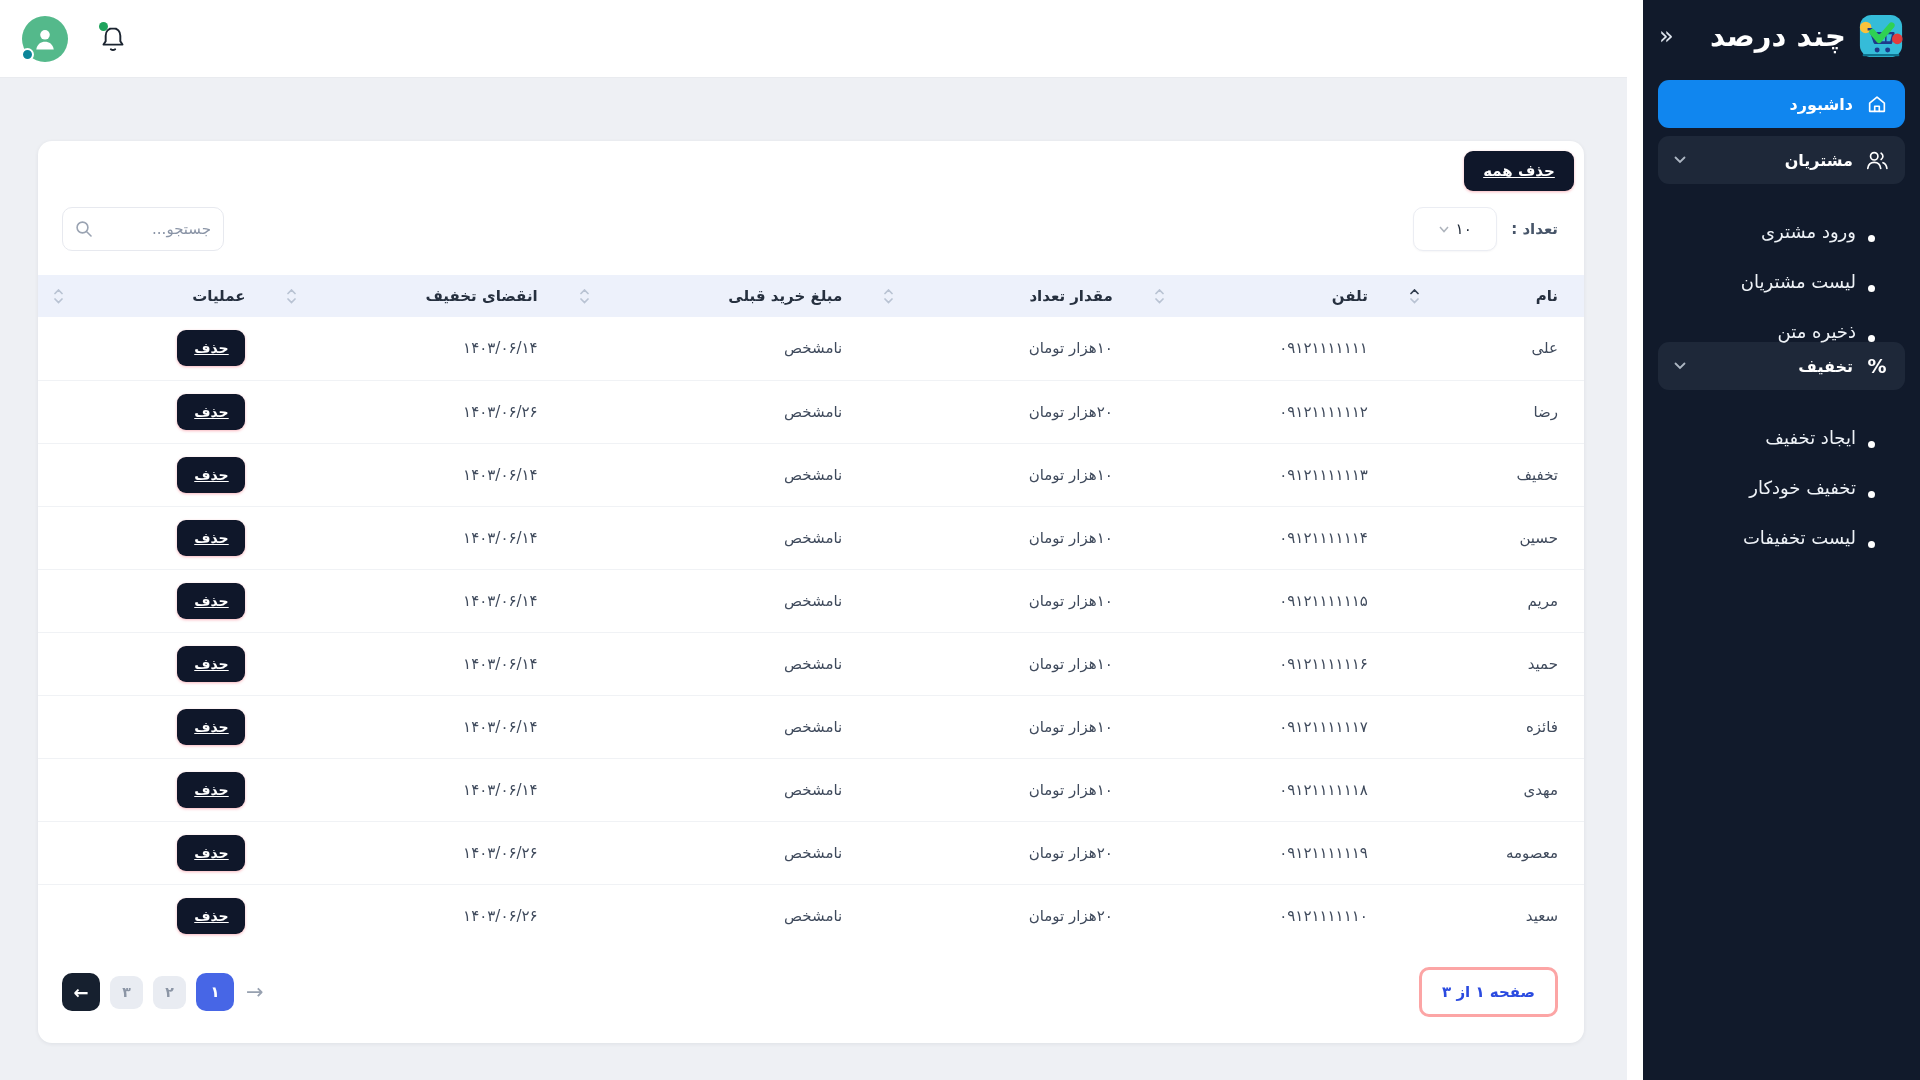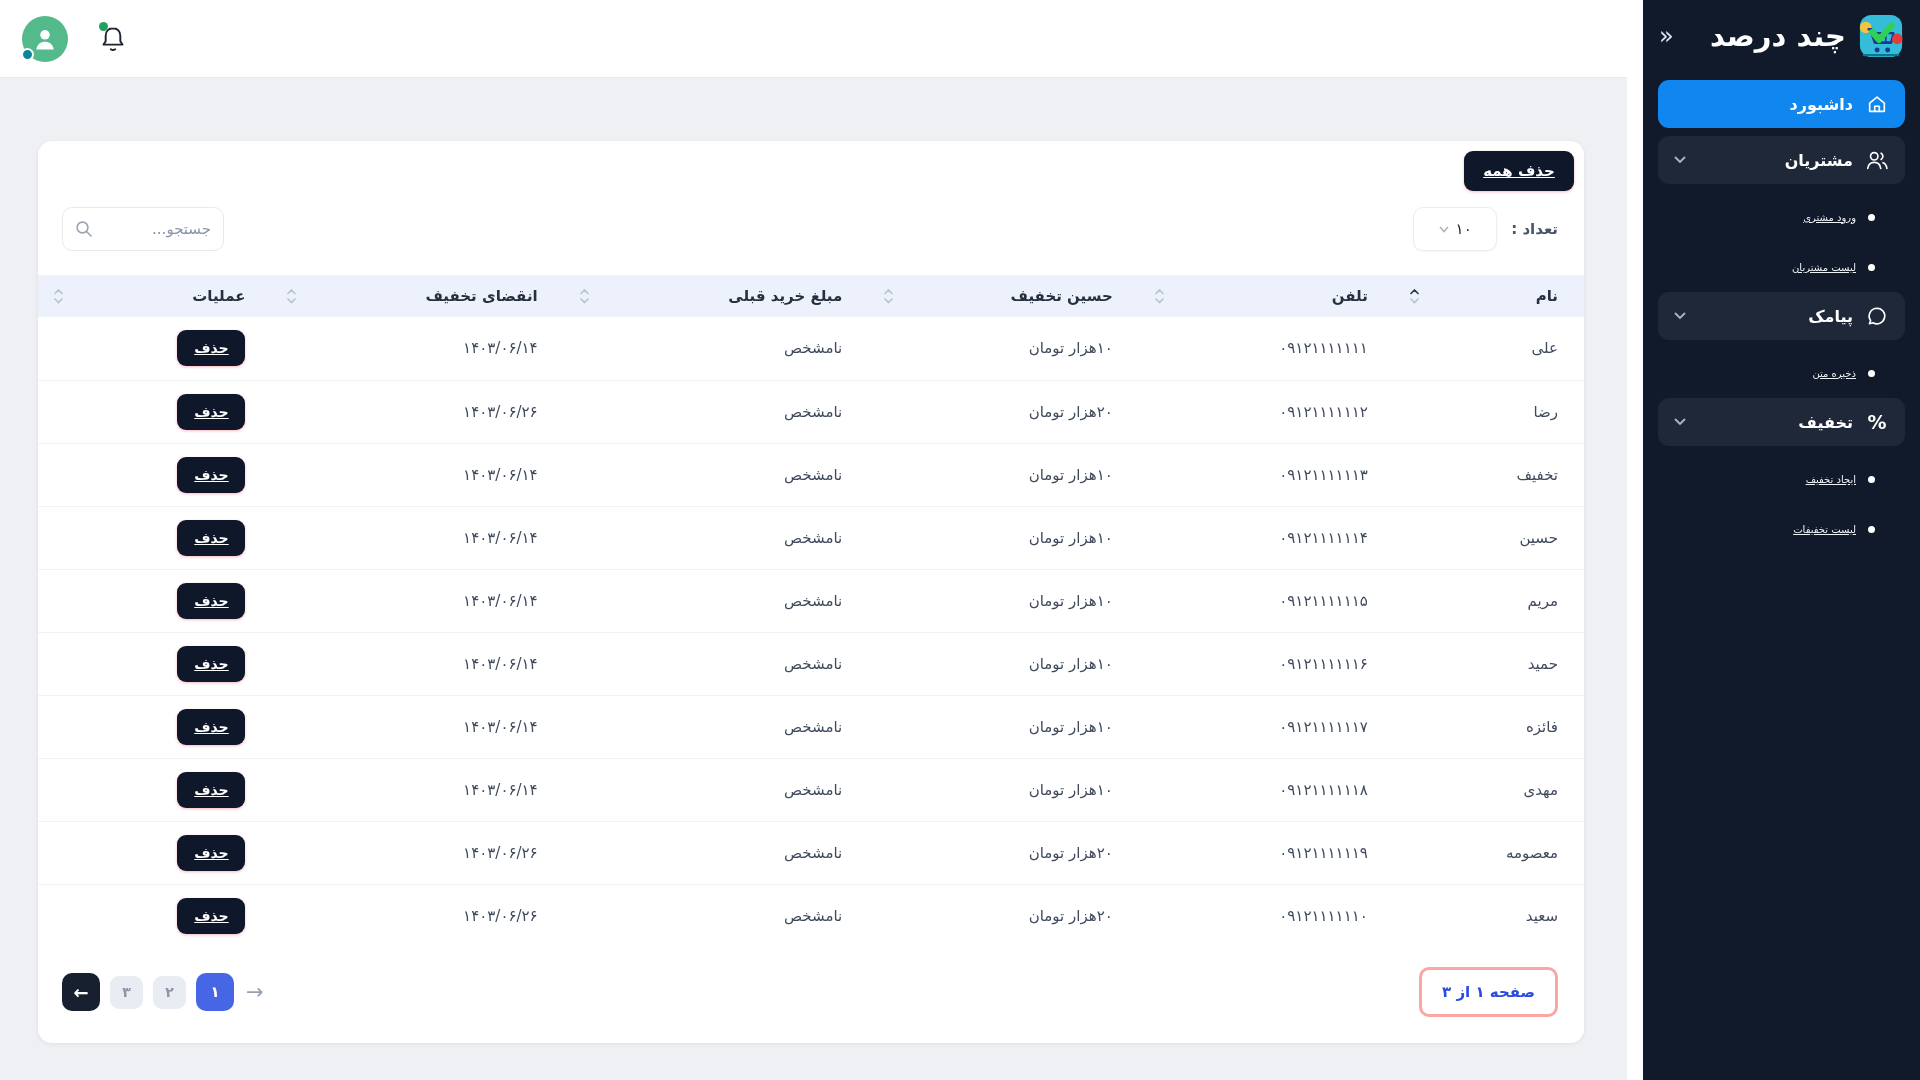--- a/index.html
+++ b/index.html
@@ -30,22 +30,22 @@
     height:48px; border-radius:11px; display:flex; align-items:center;
     gap:12px; padding:0 16px; margin-bottom:8px; font-size:16px; font-weight:600;
     color:#fff; cursor:pointer;
   }
   .side-item.active { background:#1086ef; }
   .side-item.group  { background:#1e2839; }
   .s-icon { width:24px; height:24px; display:flex; align-items:center; justify-content:center; flex:0 0 auto; }
   .s-icon .pct { font-size:19px; font-weight:bold; color:#fff; }
   .chev { margin-right:auto; display:flex; align-items:center; opacity:.85; }
   .sub-item {
-    height:50px; display:flex; align-items:center; gap:12px;
-    padding:0 30px 0 0; font-size:10px; color:#eef2f7; cursor:pointer;text-decoration:underline;
+    height:50px; display:flex; align-items:flex-end; gap:12px;
+    padding:0 30px 0 0; font-size:18px; color:#eef2f7; cursor:pointer;
   }
   .dot { width:7px; height:7px; border-radius:50%; background:#ffffff; flex:0 0 auto; }
   
   .main { position:absolute; top:0; right:293px; left:0; height:1080px; }
   .topbar {
     height:78px; background:#fff; border-bottom:1px solid #e9ebef;
     display:flex; align-items:center; justify-content:flex-end; gap:30px; padding:0 22px;
   }
   .bell-wrap { position:relative; width:30px; height:32px; display:flex; align-items:center; justify-content:center; cursor:pointer; }
   .bell-dot { position:absolute; top:-1px; left:1px; width:9px; height:9px; border-radius:50%; background:#1fa35c; }
@@ -160,51 +160,42 @@
         </span>
       </div>
       <div class="sub-item">
         <span class="dot"></span>
         <span>ورود مشتری</span>
       </div>
       <div class="sub-item">
         <span class="dot"></span>
         <span>لیست مشتریان</span>
       </div>
-      <div class="side-item group">
-        <span class="s-icon">
-          <svg width="22" height="22" viewBox="0 0 24 24">
-            <path d="M12 3.5 a8.5 8.5 0 1 1 -4.4 15.8 L3.8 20.4 l1.2-3.6 A8.5 8.5 0 0 1 12 3.5 Z" fill="none" stroke="#ffffff" stroke-width="1.8" stroke-linecap="round" stroke-linejoin="round"></path>
-          </svg>
-        </span>
-        <span class="s-label">پیامک</span>
-        <span class="chev">
-          <svg width="12" height="8" viewBox="0 0 12 8">
-            <path d="M1.5 1.5 L6 6 L10.5 1.5" fill="none" stroke="#c7d0dc" stroke-width="1.8" stroke-linecap="round"></path>
-          </svg>
-        </span>
-      </div>
       <div class="sub-item">
         <span class="dot"></span>
         <span>ذخیره متن</span>
       </div>
       <div class="side-item group">
         <span class="s-icon">
           <span class="pct">%</span>
         </span>
         <span class="s-label">تخفیف</span>
         <span class="chev">
           <svg width="12" height="8" viewBox="0 0 12 8">
             <path d="M1.5 1.5 L6 6 L10.5 1.5" fill="none" stroke="#c7d0dc" stroke-width="1.8" stroke-linecap="round"></path>
           </svg>
         </span>
       </div>
       <div class="sub-item">
         <span class="dot"></span>
         <span>ایجاد تخفیف</span>
+      </div>
+      <div class="sub-item">
+        <span class="dot"></span>
+        <span>تخفیف خودکار</span>
       </div>
       <div class="sub-item">
         <span class="dot"></span>
         <span>لیست تخفیفات</span>
       </div>
     </nav>
 </aside>
 <div class="scroll-strip"></div>
 
 <div class="main">
@@ -284,21 +275,21 @@
                     <path d="M1 4.5 L4.5 1 L8 4.5" fill="none" stroke="#b9c3d3" stroke-width="1.7" stroke-linecap="round"></path>
                   </svg>
                   <svg width="9" height="6" viewBox="0 0 9 6">
                     <path d="M1 1 L4.5 4.5 L8 1" fill="none" stroke="#b9c3d3" stroke-width="1.7" stroke-linecap="round"></path>
                   </svg>
                 </span>
               </div>
             </th>
             <th>
               <div class="th-inner">
-                <span>حسین تخفیف</span>
+                <span>مقدار تعداد</span>
                 <span class="sorters">
                   <svg width="9" height="6" viewBox="0 0 9 6">
                     <path d="M1 4.5 L4.5 1 L8 4.5" fill="none" stroke="#b9c3d3" stroke-width="1.7" stroke-linecap="round"></path>
                   </svg>
                   <svg width="9" height="6" viewBox="0 0 9 6">
                     <path d="M1 1 L4.5 4.5 L8 1" fill="none" stroke="#b9c3d3" stroke-width="1.7" stroke-linecap="round"></path>
                   </svg>
                 </span>
               </div>
             </th>

